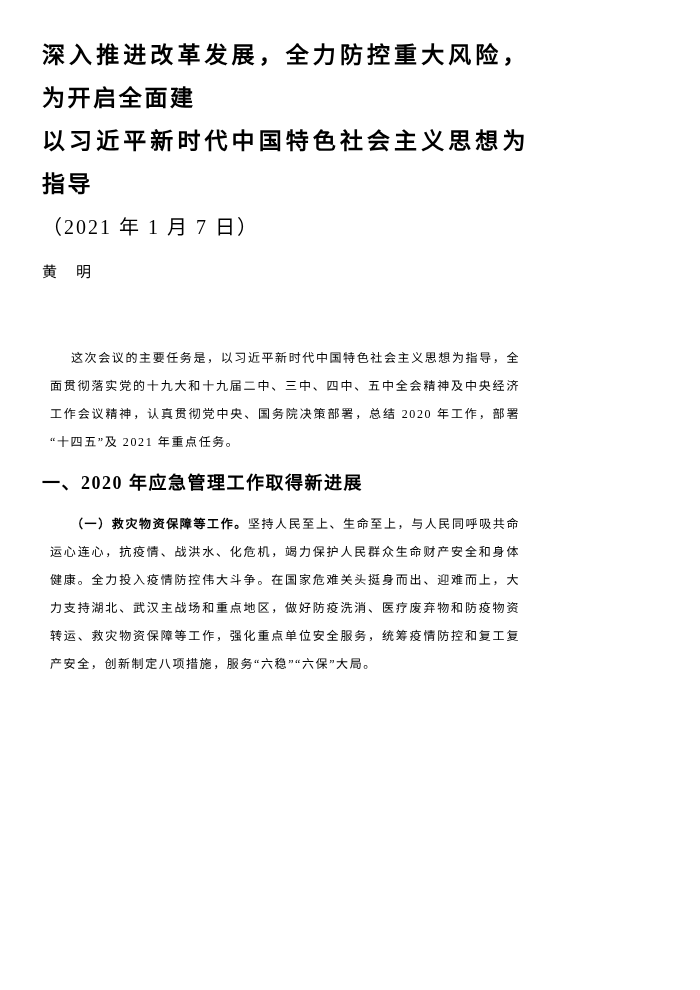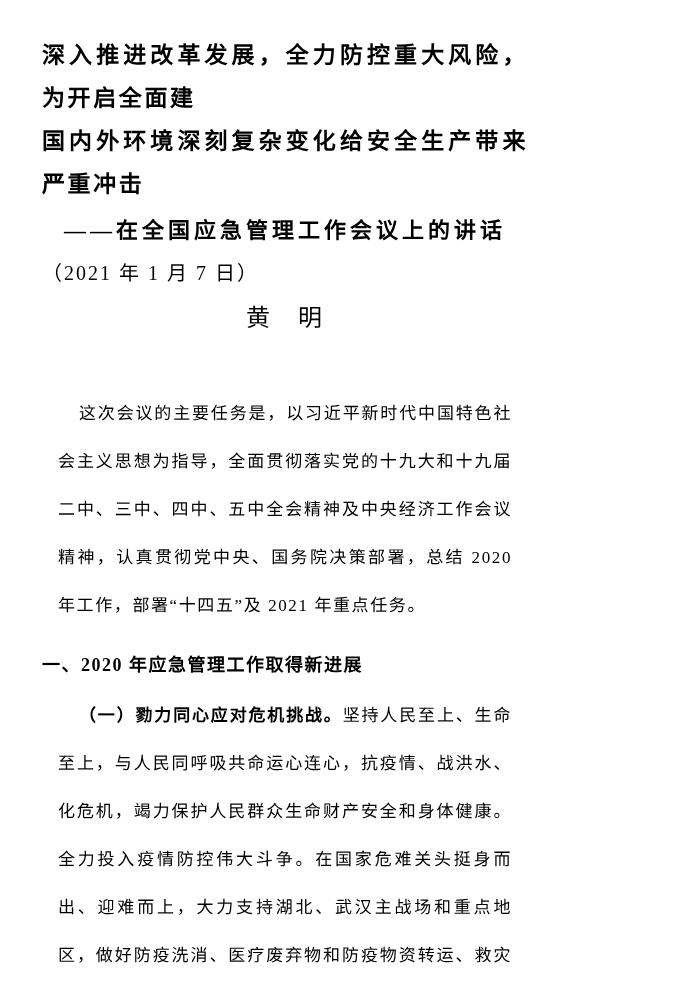--- a/index.html
+++ b/index.html
@@ -40,30 +40,29 @@
   }
   .doc-date {
     margin: 0;
     font-size: 20px;
     font-weight: 400;
     line-height: 43px;
     letter-spacing: 2px;
   }
   .doc-author {
     margin: 2px 0 0 0;
-    font-size: 24px;
+    font-size: 15px;
     font-weight: 400;
     line-height: 43px;
     letter-spacing: 2px;
-    text-align: center;
   }
   .para {
-    margin: 16px;
-    font-size: 17px;
-    line-height: 48px;
+    margin: 8px;
+    font-size: 12px;
+    line-height: 28px;
     letter-spacing: 1.6px;
     text-align: justify;
     text-justify: inter-character;
   }
   .para.indent { text-indent: 21px; }
   .para.intro { margin-top: 50px; }
   .section-heading {
     margin: 4px 0 8px 0;
     font-size: 18px;
     font-weight: 700;
@@ -73,29 +72,28 @@
   .para.p3 { margin-top: 4px; }
   .lead { font-weight: 700; }
 </style>
 </head>
 <body>
 
 <div class="page">
 
   <h1 class="doc-title">
     <span class="title-line">深入推进改革发展，全力防控重大风险，为开启全面建</span>
-    <span class="title-line">国内外环境深刻复杂变化给安全生产带来严重冲击</span>
+    <span class="title-line">以习近平新时代中国特色社会主义思想为指导</span>
   </h1>
 
-  <div class="doc-subtitle">——在全国应急管理工作会议上的讲话</div>
 
   <div class="doc-date">（2021 年 1 月 7 日）</div>
 
   <div class="doc-author">黄　明</div>
 
   <p class="para indent intro">这次会议的主要任务是，以习近平新时代中国特色社会主义思想为指导，全面贯彻落实党的十九大和十九届二中、三中、四中、五中全会精神及中央经济工作会议精神，认真贯彻党中央、国务院决策部署，总结 2020 年工作，部署“十四五”及 2021 年重点任务。</p>
 
   <h2 class="section-heading">一、2020 年应急管理工作取得新进展</h2>
 
 
-  <p class="para indent p3"><strong class="lead">（一）勠力同心应对危机挑战。</strong><span>坚持人民至上、生命至上，与人民同呼吸共命运心连心，抗疫情、战洪水、化危机，竭力保护人民群众生命财产安全和身体健康。全力投入疫情防控伟大斗争。在国家危难关头挺身而出、迎难而上，大力支持湖北、武汉主战场和重点地区，做好防疫洗消、医疗废弃物和防疫物资转运、救灾物资保障等工作，强化重点单位安全服务，统筹疫情防控和复工复产安全，创新制定八项措施，服务“六稳”“六保”大局。</span></p>
+  <p class="para indent p3"><strong class="lead">（一）救灾物资保障等工作。</strong><span>坚持人民至上、生命至上，与人民同呼吸共命运心连心，抗疫情、战洪水、化危机，竭力保护人民群众生命财产安全和身体健康。全力投入疫情防控伟大斗争。在国家危难关头挺身而出、迎难而上，大力支持湖北、武汉主战场和重点地区，做好防疫洗消、医疗废弃物和防疫物资转运、救灾物资保障等工作，强化重点单位安全服务，统筹疫情防控和复工复产安全，创新制定八项措施，服务“六稳”“六保”大局。</span></p>
 
 </div>
 
 </body></html>

